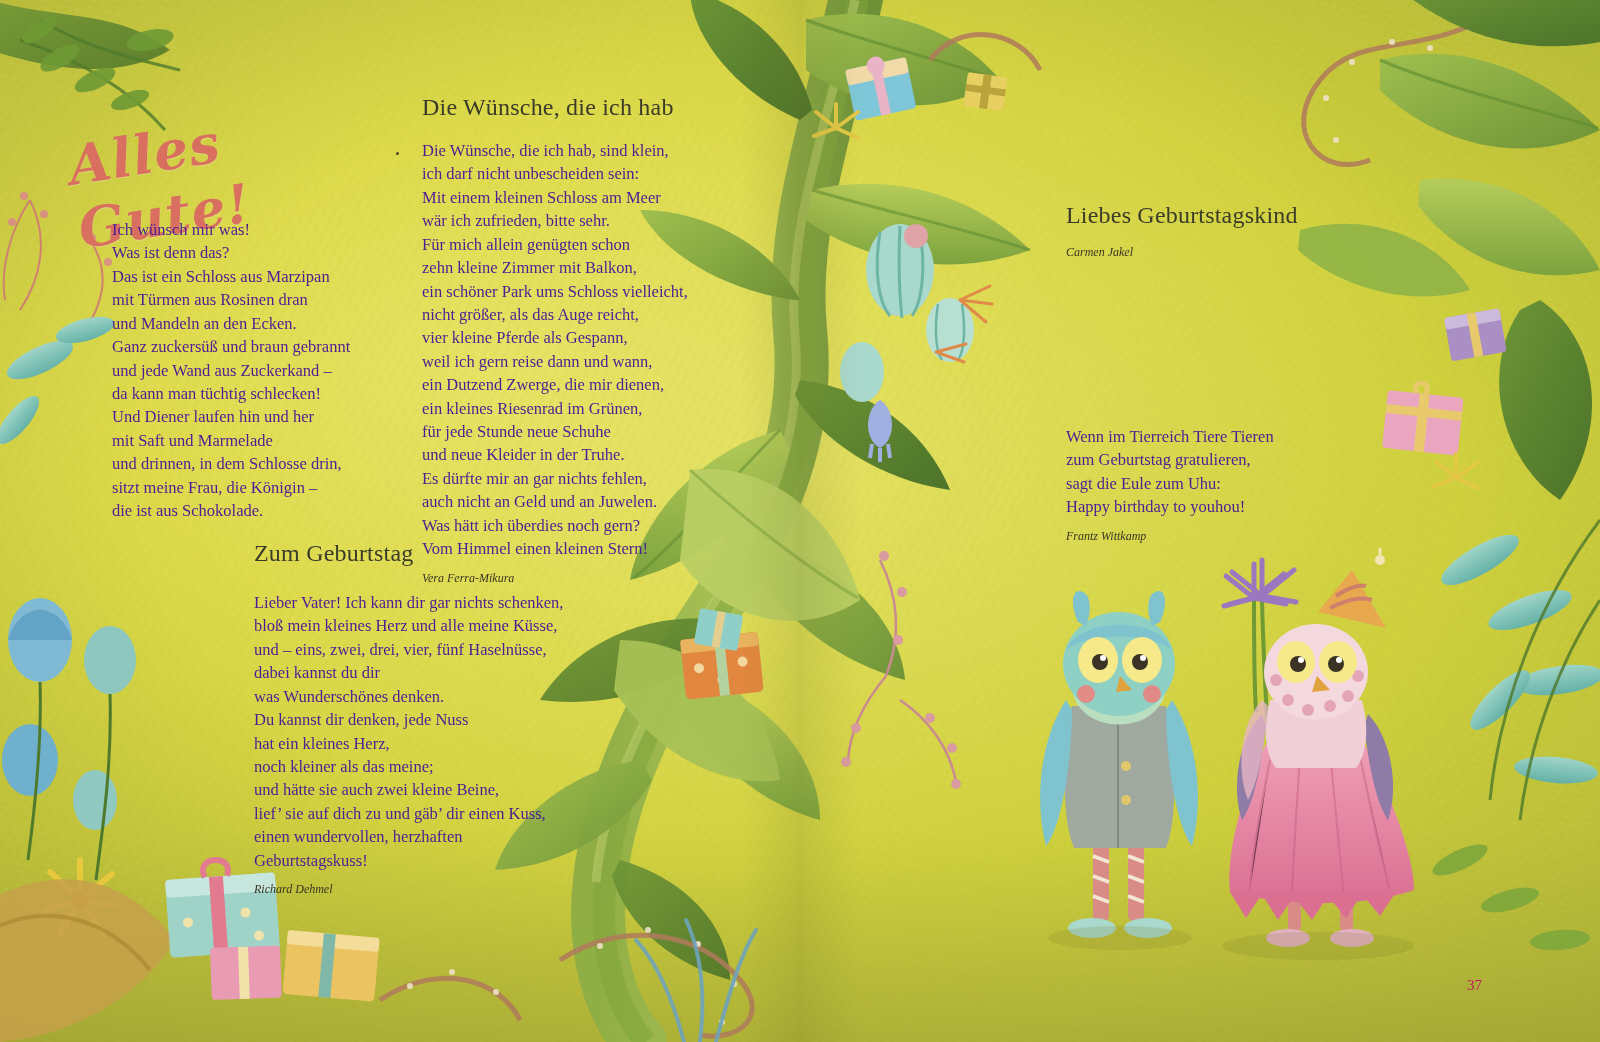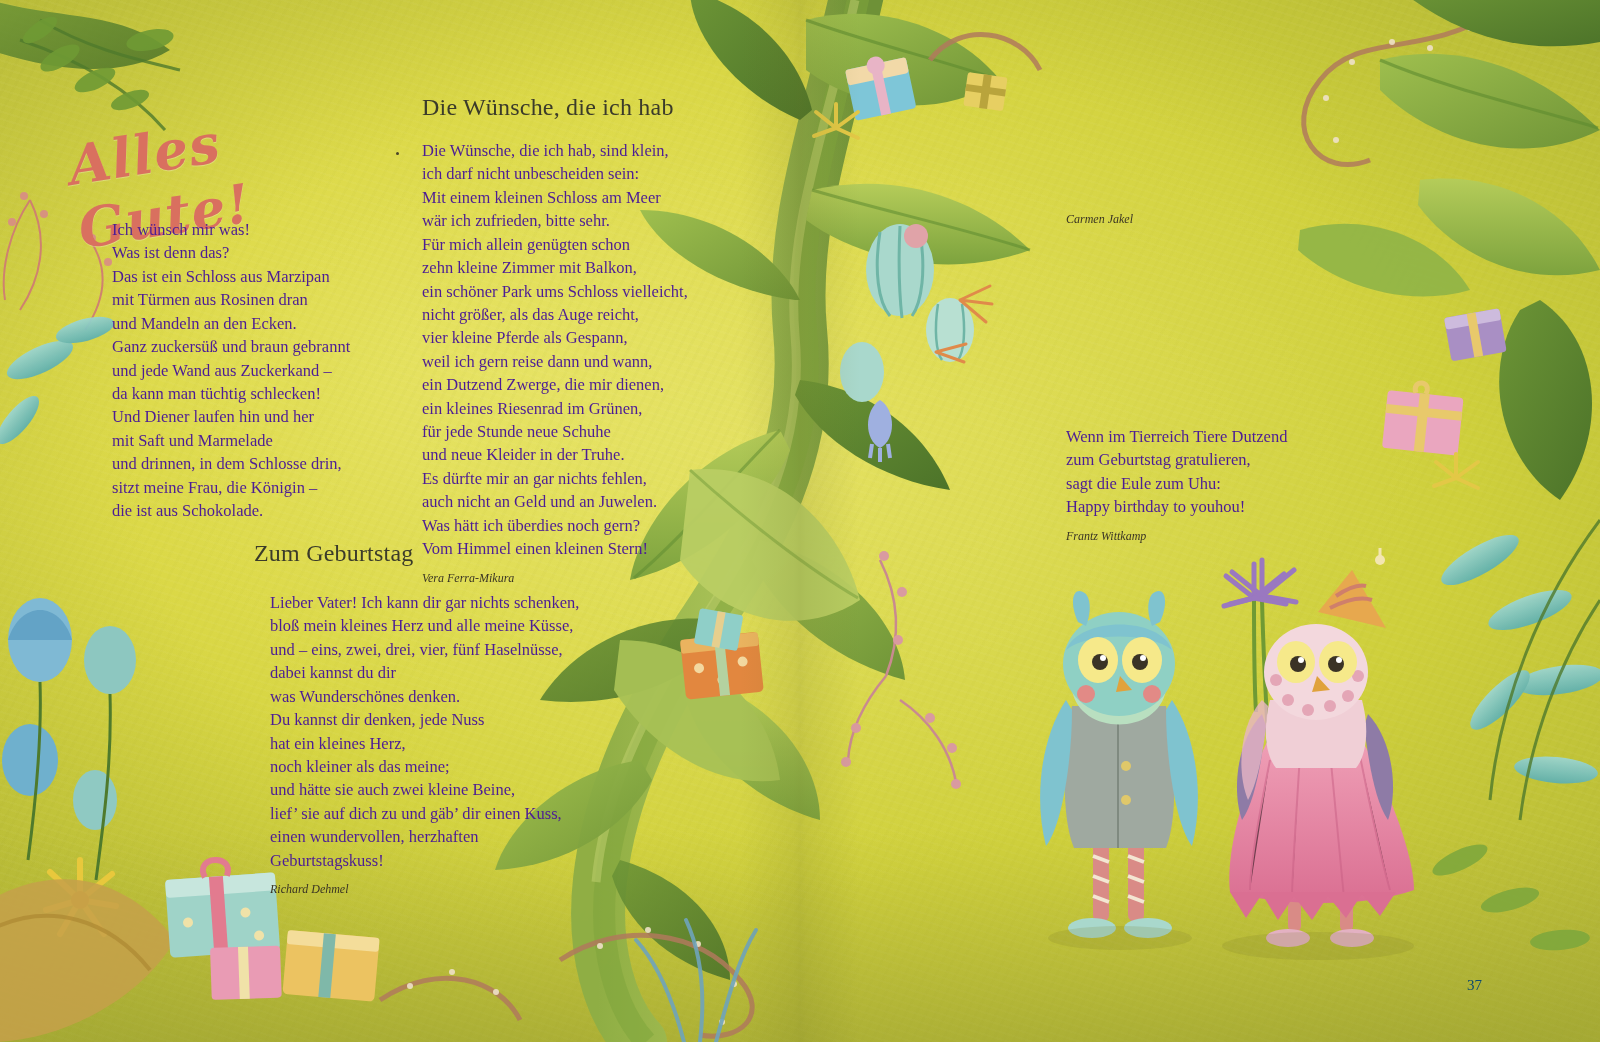--- a/index.html
+++ b/index.html
@@ -91,29 +91,29 @@
   }
 
   #poem-wish    { left: 112px; top: 218px;  width: 300px; }
   #poem-wunsche { left: 422px; top: 78px;   width: 290px; margin-top: 16px; }
   #poem-geburt  { left: 254px; top: 540px;  width: 330px; }
   #poem-liebes  { left: 1066px; top: 202px; width: 300px; }
   #poem-tierreich { left: 1066px; top: 425px; width: 300px; }
 
   #poem-wunsche h2 { margin-bottom: 18px; }
   #poem-geburt h2  { margin-bottom: 24px; }
-  #poem-geburt .body, #poem-geburt .author { margin-left: 16px; }
+  #poem-geburt .body, #poem-geburt .author { margin-left: 0; }
   #poem-geburt .body { padding-left: 0; }
 
   .page-number {
     position: absolute;
     right: 118px;
     bottom: 48px;
     font-size: 15px;
-    color: #0c4a6e;
+    color: #be185d;
   }
 
   .dot-marker {
     position: absolute;
     left: 396px;
     top: 152px;
     width: 3px; height: 3px;
     background: #4a4428;
     border-radius: 50%;
   }
@@ -616,25 +616,26 @@
 hat ein kleines Herz,
 noch kleiner als das meine;
 und hätte sie auch zwei kleine Beine,
 lief’ sie auf dich zu und gäb’ dir einen Kuss,
 einen wundervollen, herzhaften
 Geburtstagskuss!</div>
     <div class="author">Richard Dehmel</div>
   </div>
 
   <div class="poem" id="poem-liebes">
+    <h2>Liebes Geburtstagskind</h2>
     <div class="author">Carmen Jakel</div>
   </div>
 
   <div class="poem" id="poem-tierreich">
-    <div class="body">Wenn im Tierreich Tiere Dutzend
+    <div class="body">Wenn im Tierreich Tiere Tieren
 zum Geburtstag gratulieren,
 sagt die Eule zum Uhu:
 Happy birthday to youhou!</div>
     <div class="author">Frantz Wittkamp</div>
   </div>
 
   <div class="page-number">37</div>
 
 </div>
 

